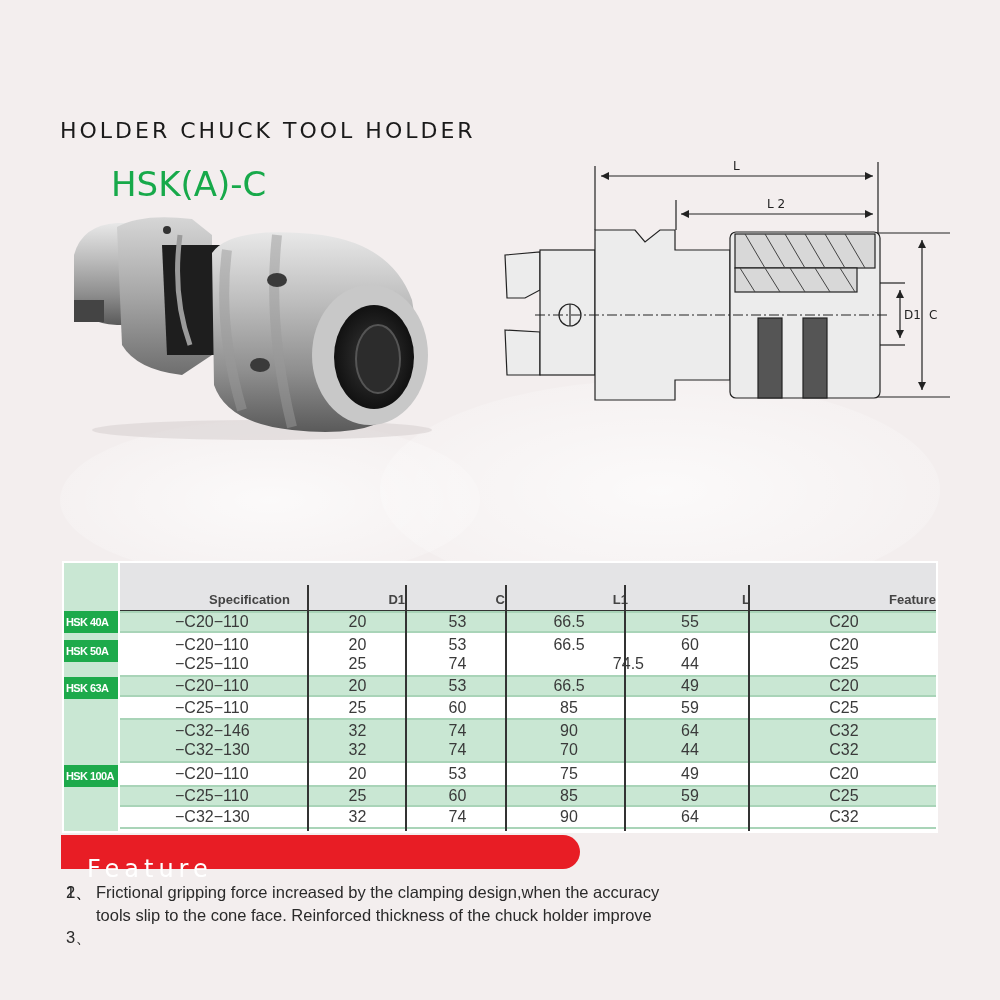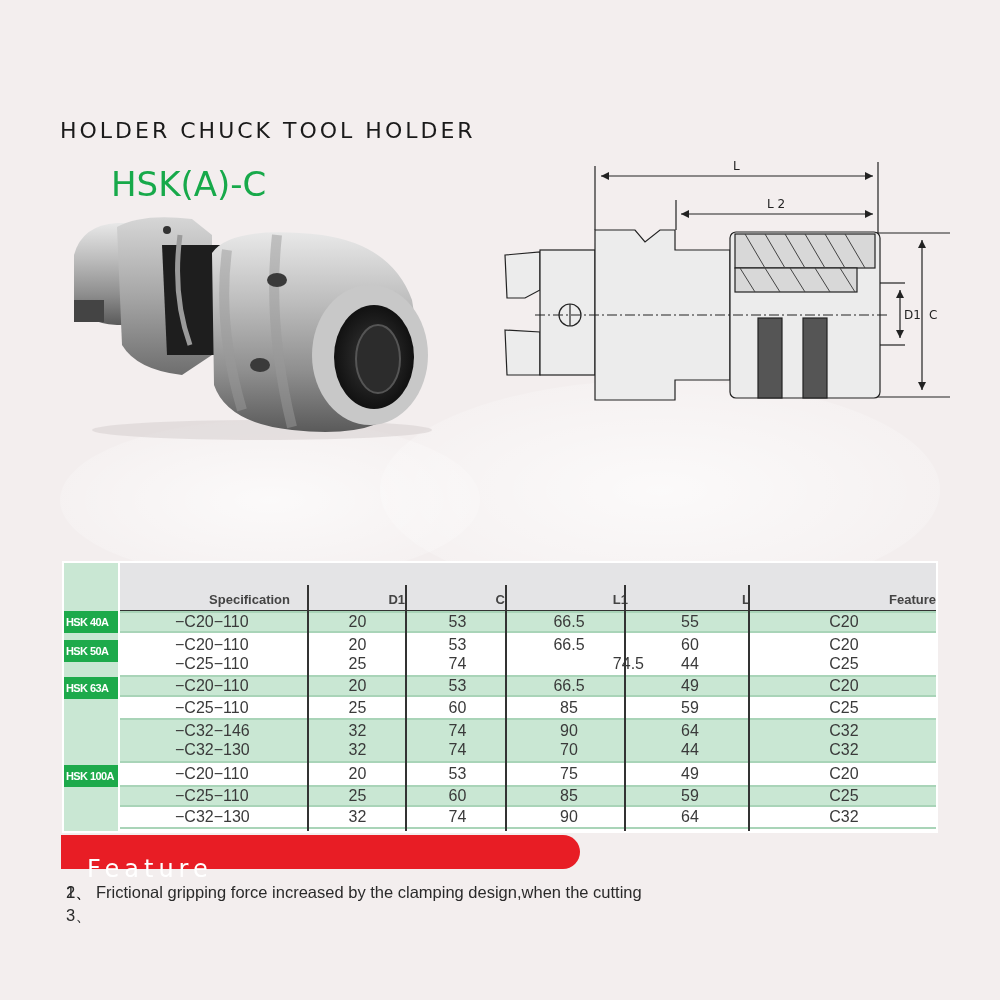--- a/index.html
+++ b/index.html
@@ -310,18 +310,22 @@
 <div class="feature-bar">
   <span class="feature-label">Feature</span>
 </div>
 
 <div class="features">
   <div class="feat-line">
     <span class="feat-num">1、</span>
   </div>
   <div class="feat-line">
     <span class="feat-num">2、</span>
-    <span>Frictional gripping force increased by the clamping design,when the cutting</span>
+    <span>Frictional gripping force increased by the clamping design,when the accuracy</span>
+  </div>
+  <div class="feat-line">
+    <span class="feat-num"></span>
+    <span>tools slip to the cone face. Reinforced thickness of the chuck holder improve</span>
   </div>
   <div class="feat-line">
     <span class="feat-num">3、</span>
   </div>
 </div>
 
 </body></html>

